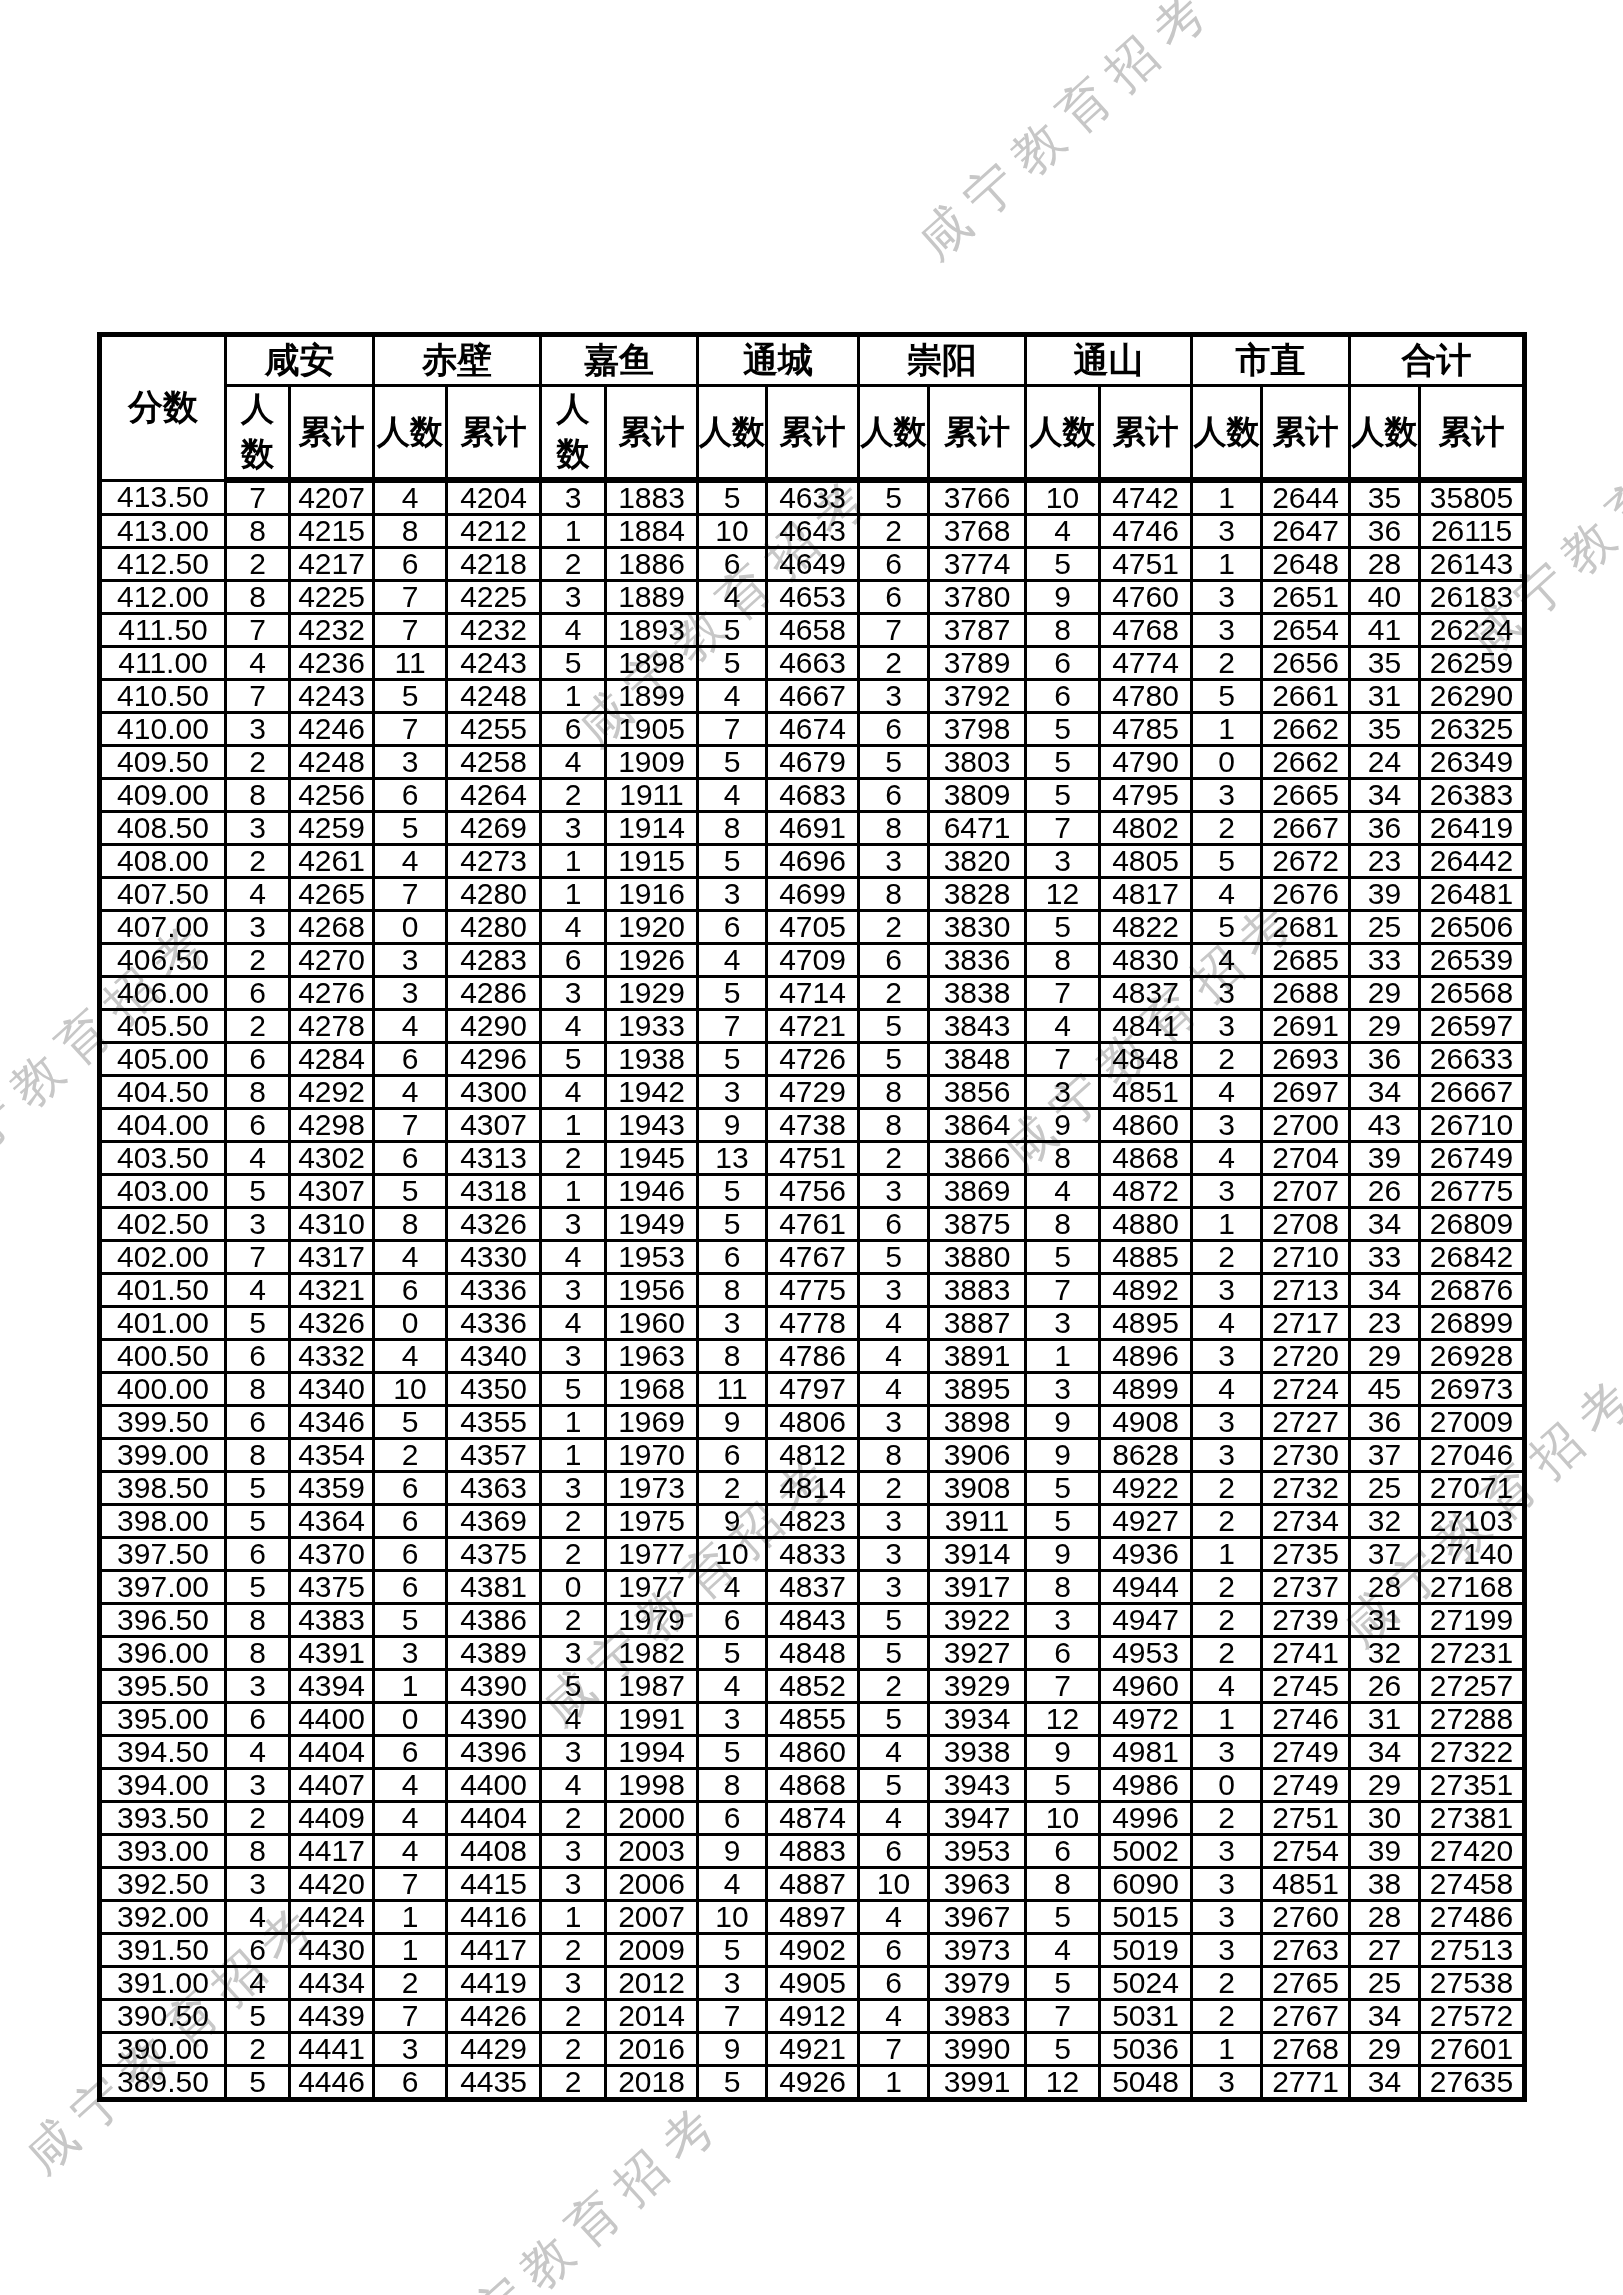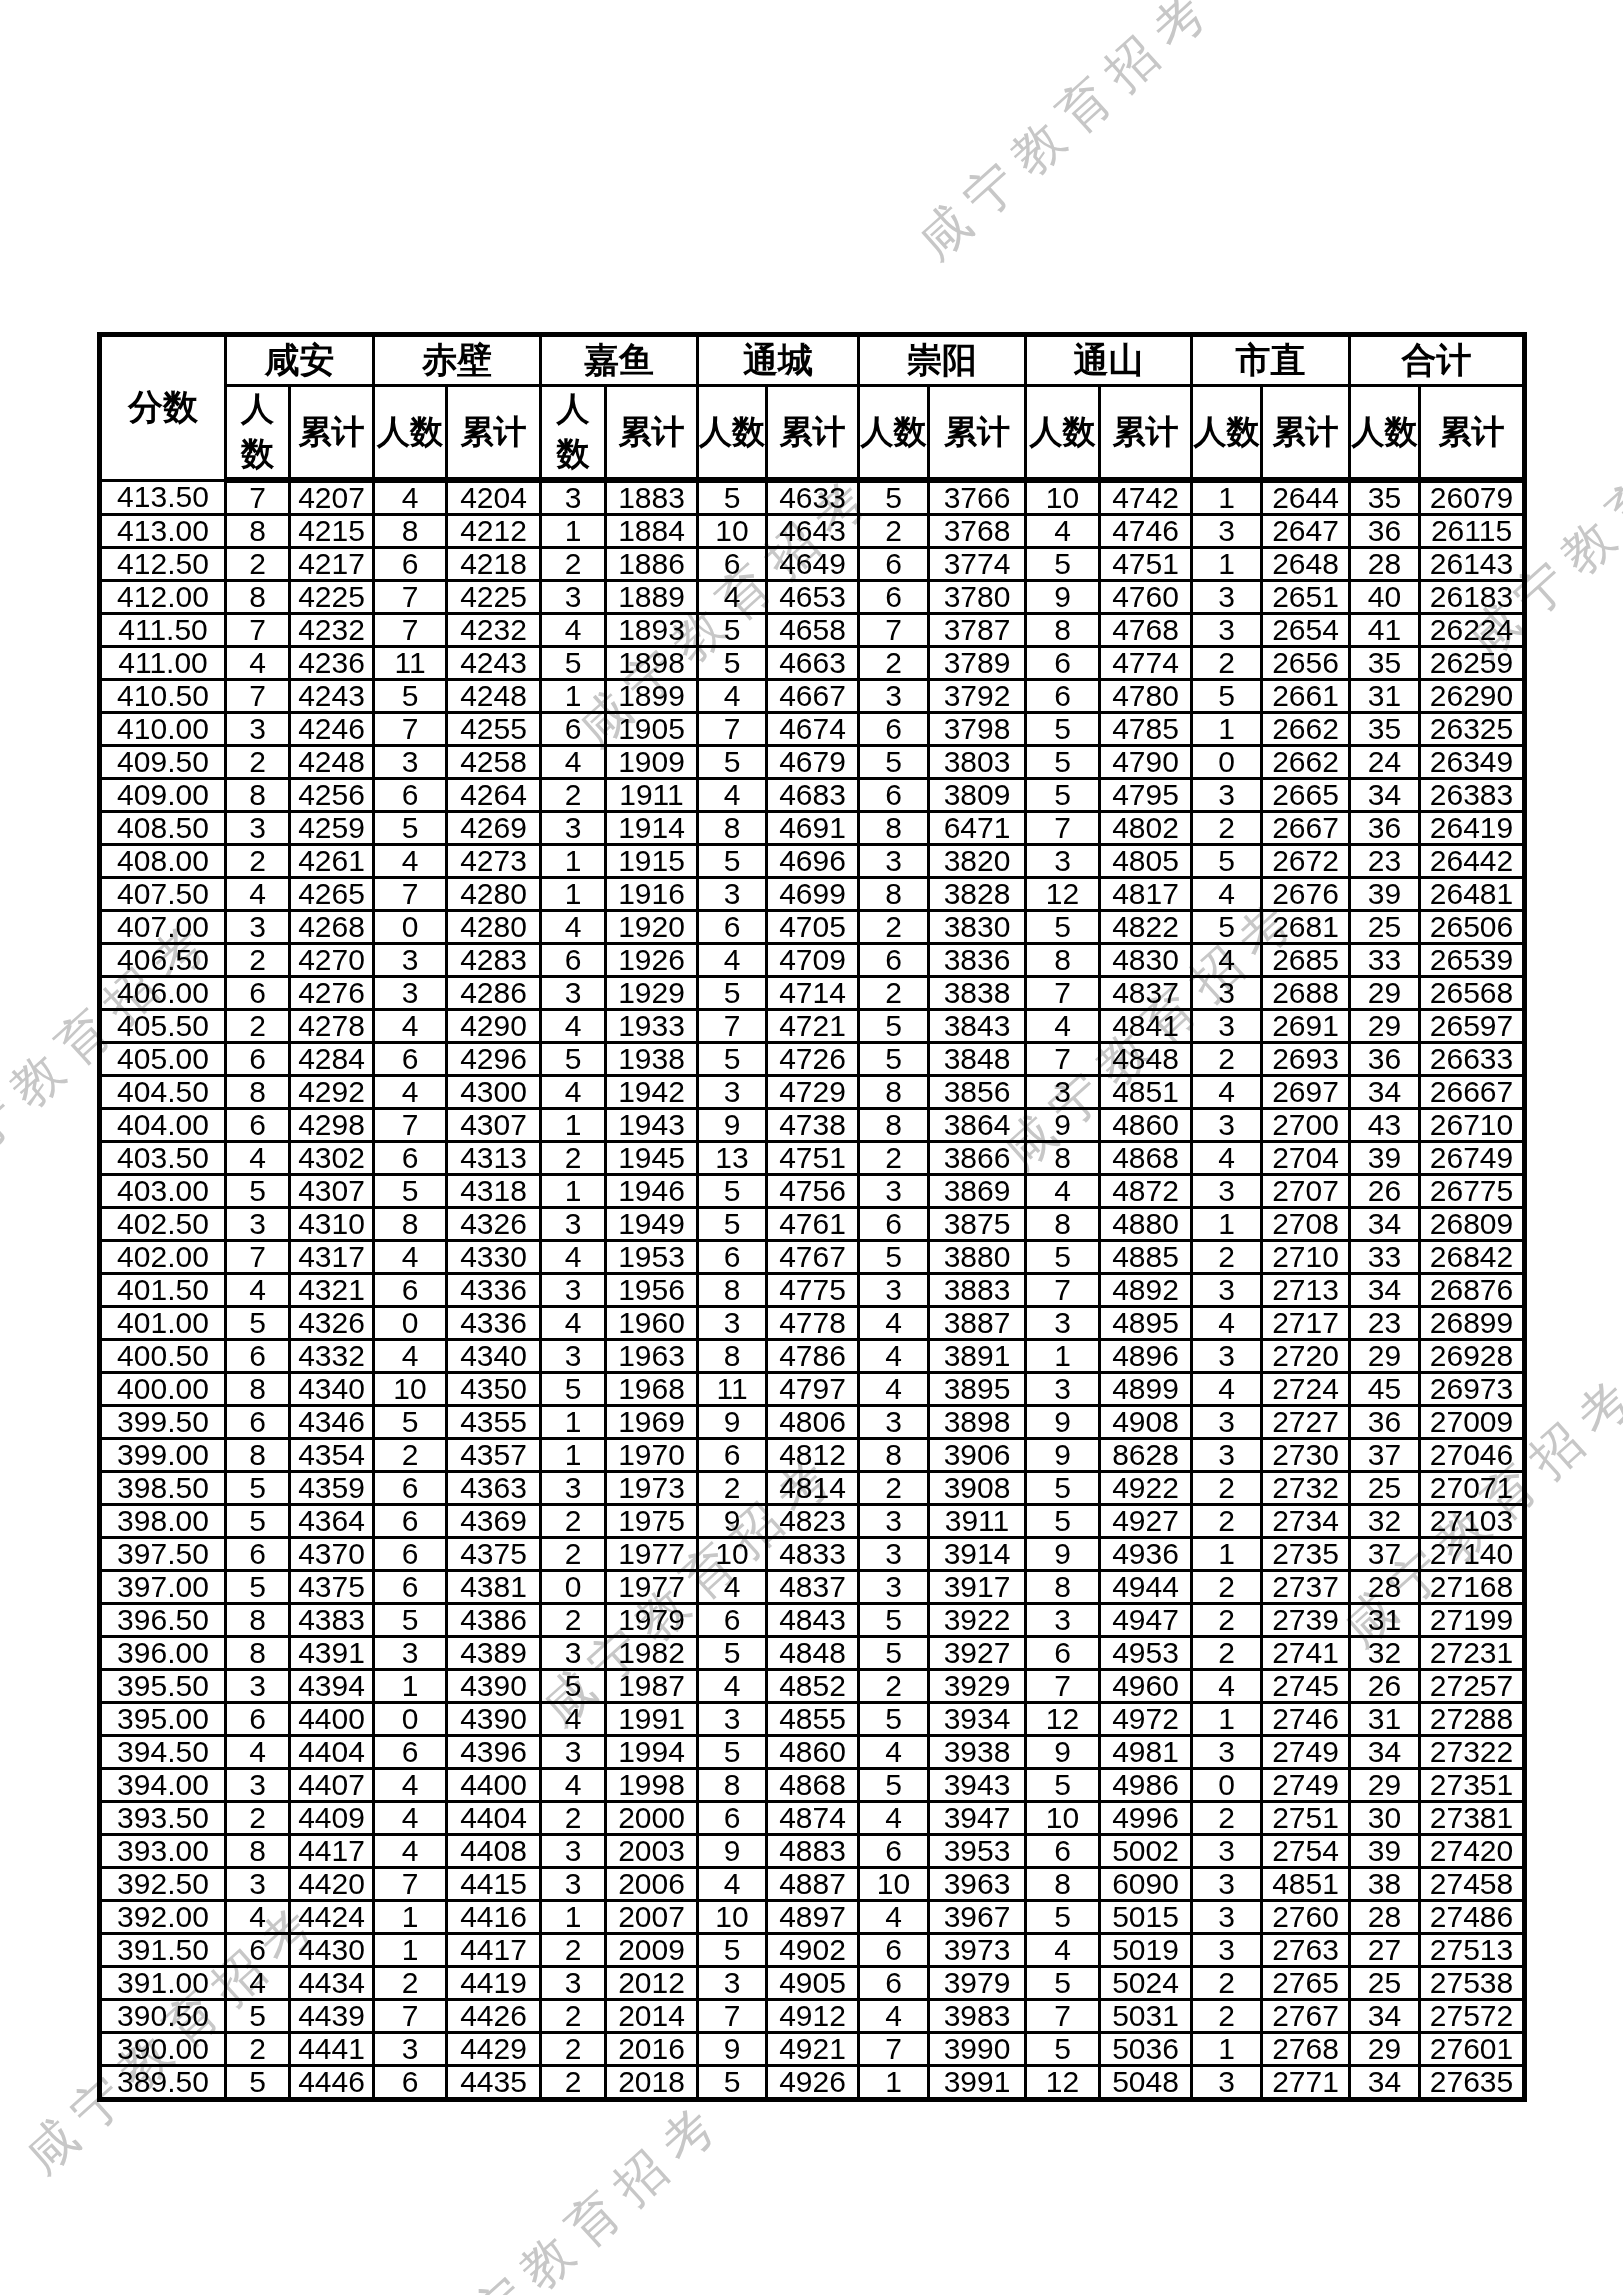--- a/index.html
+++ b/index.html
@@ -127,21 +127,21 @@
           <td>1883</td>
           <td>5</td>
           <td>4633</td>
           <td>5</td>
           <td>3766</td>
           <td>10</td>
           <td>4742</td>
           <td>1</td>
           <td>2644</td>
           <td>35</td>
-          <td>26079</td>
+          <td>35805</td>
         </tr>
         <tr>
           <td>413.00</td>
           <td>8</td>
           <td>4215</td>
           <td>8</td>
           <td>4212</td>
           <td>1</td>
           <td>1884</td>
           <td>10</td>

